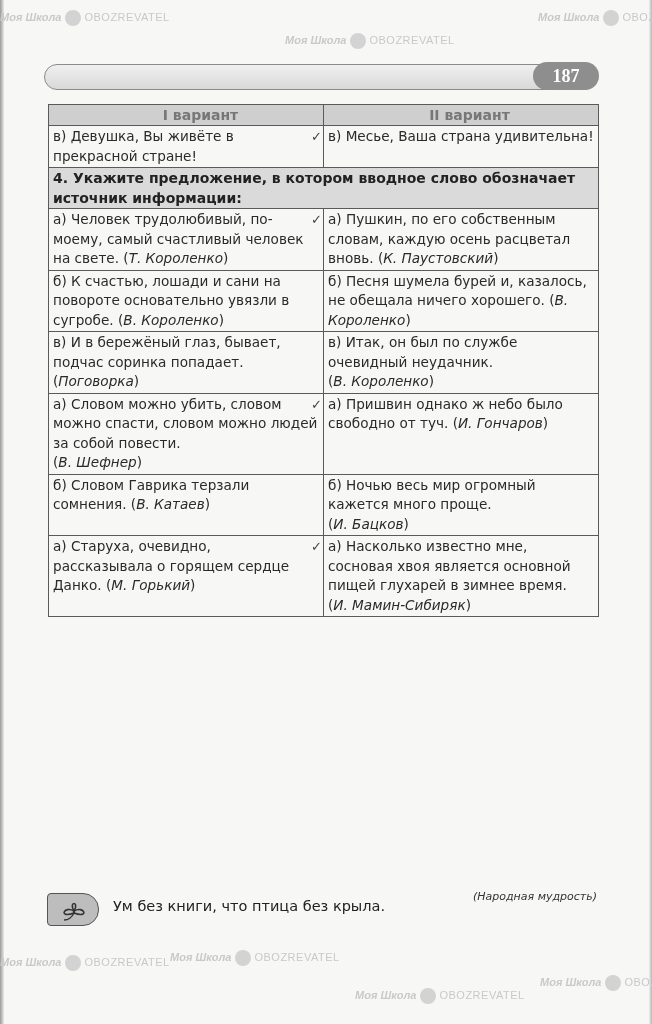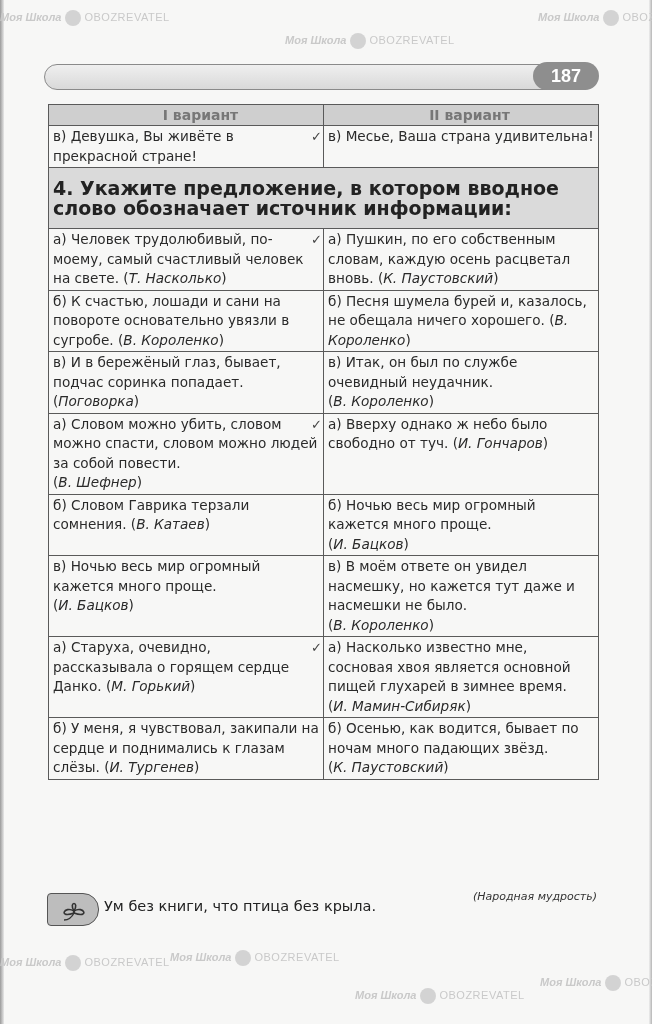--- a/index.html
+++ b/index.html
@@ -4,37 +4,37 @@
 <style>
   * { box-sizing: border-box; margin: 0; padding: 0; }
   html, body { width: 652px; height: 1024px; background: #f7f7f6; overflow: hidden; }
   body { position: relative; font-family: "DejaVu Sans", sans-serif; color: #2a2a2a; }
 
   .left-edge { position: absolute; left: 0; top: 0; width: 4px; height: 1024px; background: linear-gradient(to right, #9a9a9a, #e8e8e8); }
   .right-edge { position: absolute; right: 0; top: 0; width: 3px; height: 1024px; background: linear-gradient(to left, #b5b5b5, #efefef); }
 
   
   .header-bar { position: absolute; left: 44px; top: 64px; width: 552px; height: 26px; border: 1.5px solid #8a8a8a; border-radius: 14px; background: linear-gradient(#efefef, #d9d9d9); }
-  .page-num { position: absolute; left: 533px; top: 62px; width: 66px; height: 28px; background: #8e8e8e; border-radius: 14px; color: #fff; font-weight: bold; font-size: 18px; text-align: center; line-height: 28px; font-family: Liberation Sans, sans-serif; }
+  .page-num { position: absolute; left: 533px; top: 62px; width: 66px; height: 28px; background: #8e8e8e; border-radius: 14px; color: #fff; font-weight: bold; font-size: 18px; text-align: center; line-height: 28px; font-family: Liberation Serif, serif; }
 
   
   .tbl { position: absolute; left: 48px; top: 104px; width: 551px; border-collapse: collapse; font-size: 13.6px; line-height: 19.5px; }
   .tbl td, .tbl th { border: 1.2px solid #5a5a5a; vertical-align: top; padding: 1px 3px 1px 4px; }
   .tbl th { background: #cfcfcf; color: #777; font-weight: bold; font-size: 14px; height: 20px; line-height: 18px; text-align: center; }
   .tbl th.v1 { width: 275px; text-align: center; padding-left: 32px; }
   .tbl th.v2 { text-align: center; padding-left: 20px; }
   .tbl td.left { width: 275px; }
-  .tbl tr.q td { background: #dadada; font-weight: bold; font-size: 19px; line-height: 20px; color: #222; padding: 10px 4px; }
+  .tbl tr.q td { background: #dadada; font-weight: bold; font-size: 14px; line-height: 20px; color: #222; padding: 0 4px; }
   .it { font-style: italic; }
   .check { color: #444; font-size: 13px; float: right; margin-right: -2px; }
 
   
   .quote-icon { position: absolute; left: 47px; top: 893px; width: 52px; height: 33px; background: #bdbdbd; border: 1.5px solid #555; border-radius: 4px 16px 16px 4px; }
   .quote-icon svg { position: absolute; left: 6px; top: 3px; }
-  .quote-text { position: absolute; left: 104px; top: 898px; font-size: 14.5px; color: #222; }
+  .quote-text { position: absolute; left: 113px; top: 898px; font-size: 14.5px; color: #222; }
   .quote-author { position: absolute; right: 55px; top: 890px; font-size: 11px; font-style: italic; color: #333; }
 
   
   .wm { position: absolute; font-family: "Liberation Sans", sans-serif; font-size: 11px; color: #c9c9c9; white-space: nowrap; pointer-events: none; }
   .wm .ms { font-style: italic; font-weight: bold; margin-right: 4px; }
   .wm .circ { display: inline-block; width: 16px; height: 16px; border-radius: 50%; background: #d3d3d3; vertical-align: middle; margin-right: 3px; }
   .wm .ob { letter-spacing: 0.5px; }
 </style>
 </head>
 <body>
@@ -63,52 +63,44 @@
   </tr>
   <tr>
     <td class="left"><span class="check">✓</span><span>в) Девушка, Вы живёте в прекрасной стране!</span></td>
     <td><span>в) Месье, Ваша страна удивительна!</span></td>
   </tr>
 
   <tr class="q">
     <td colspan="2">4. Укажите предложение, в котором вводное слово обозначает источник информации:</td>
   </tr>
   <tr>
-    <td class="left"><span class="check">✓</span><span>а) Человек трудолюбивый, по-моему, самый счастливый человек на свете.</span> (<span class="it">Т. Насколько</span>)</td>
+    <td class="left"><span class="check">✓</span><span>а) Человек трудолюбивый, по-моему, самый счастливый человек на свете.</span> (<span class="it">Т. Короленко</span>)</td>
     <td><span>а) Пушкин, по его собственным словам, каждую осень расцветал вновь.</span> (<span class="it">К. Паустовский</span>)</td>
   </tr>
   <tr>
     <td class="left"><span>б) К счастью, лошади и сани на повороте основательно увязли в сугробе.</span> (<span class="it">В. Короленко</span>)</td>
     <td><span>б) Песня шумела бурей и, казалось, не обещала ничего хорошего.</span> (<span class="it">В. Короленко</span>)</td>
   </tr>
   <tr>
     <td class="left"><span>в) И в бережёный глаз, бывает, подчас соринка попадает.</span><br>(<span class="it">Поговорка</span>)</td>
     <td><span>в) Итак, он был по службе очевидный неудачник.</span><br>(<span class="it">В. Короленко</span>)</td>
   </tr>
 
   <tr>
     <td class="left"><span class="check">✓</span><span>а) Словом можно убить, словом можно спасти, словом можно людей за собой повести.</span><br>(<span class="it">В. Шефнер</span>)</td>
-    <td><span>а) Вверху однако ж небо было свободно от туч.</span> (<span class="it">И. Гончаров</span>)</td>
+    <td><span>а) Пришвин однако ж небо было свободно от туч.</span> (<span class="it">И. Гончаров</span>)</td>
   </tr>
   <tr>
     <td class="left"><span>б) Словом Гаврика терзали сомнения.</span> (<span class="it">В. Катаев</span>)</td>
     <td><span>б) Ночью весь мир огромный кажется много проще.</span><br>(<span class="it">И. Бацков</span>)</td>
   </tr>
-  <tr>
-    <td class="left"><span>в) Ночью весь мир огромный кажется много проще.</span><br>(<span class="it">И. Бацков</span>)</td>
-    <td><span>в) В моём ответе он увидел насмешку, но кажется тут даже и насмешки не было.</span><br>(<span class="it">В. Короленко</span>)</td>
-  </tr>
 
   <tr>
     <td class="left"><span class="check">✓</span><span>а) Старуха, очевидно, рассказывала о горящем сердце Данко.</span> (<span class="it">М. Горький</span>)</td>
     <td><span>а) Насколько известно мне, сосновая хвоя является основной пищей глухарей в зимнее время.</span><br>(<span class="it">И. Мамин-Сибиряк</span>)</td>
-  </tr>
-  <tr>
-    <td class="left"><span>б) У меня, я чувствовал, закипали на сердце и поднимались к глазам слёзы.</span> (<span class="it">И. Тургенев</span>)</td>
-    <td><span>б) Осенью, как водится, бывает по ночам много падающих звёзд.</span><br>(<span class="it">К. Паустовский</span>)</td>
   </tr>
 </tbody>
   </table>
 
 <div class="quote-icon">
   <svg width="40" height="26" viewBox="0 0 40 26">
     <path d="M20 14 C 14 4, 26 4, 20 14 Z" fill="none" stroke="#333" stroke-width="1.6"></path>
     <path d="M20 14 C 10 8, 4 22, 20 16 Z" fill="none" stroke="#333" stroke-width="1.6"></path>
     <path d="M20 14 C 30 8, 36 22, 20 16 Z" fill="none" stroke="#333" stroke-width="1.6"></path>
     <path d="M20 16 C 18 20, 14 23, 10 23" fill="none" stroke="#333" stroke-width="1.4"></path>

